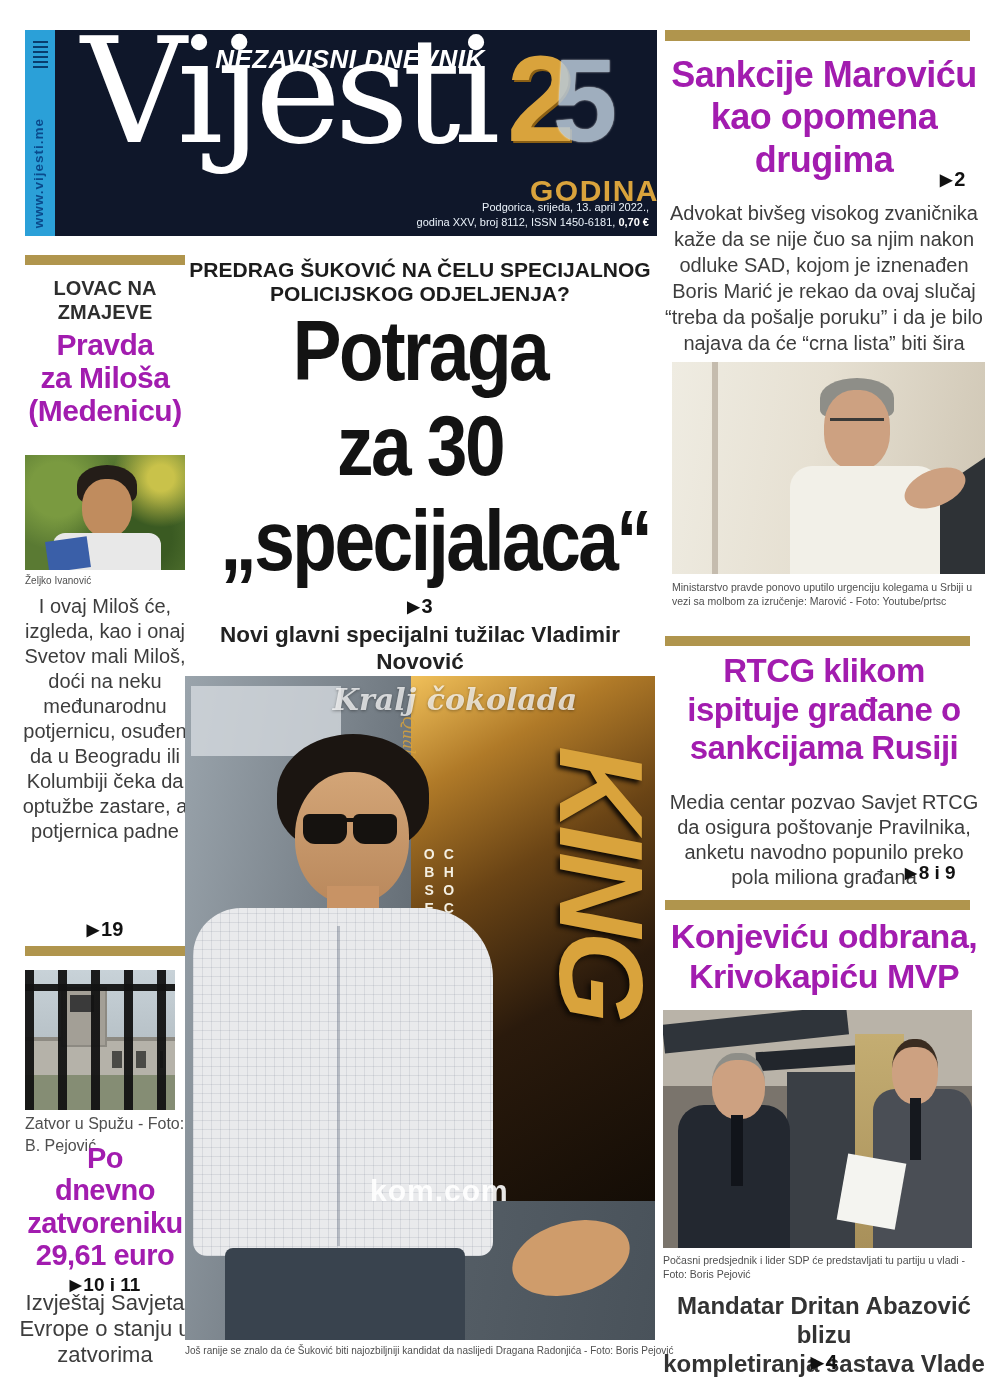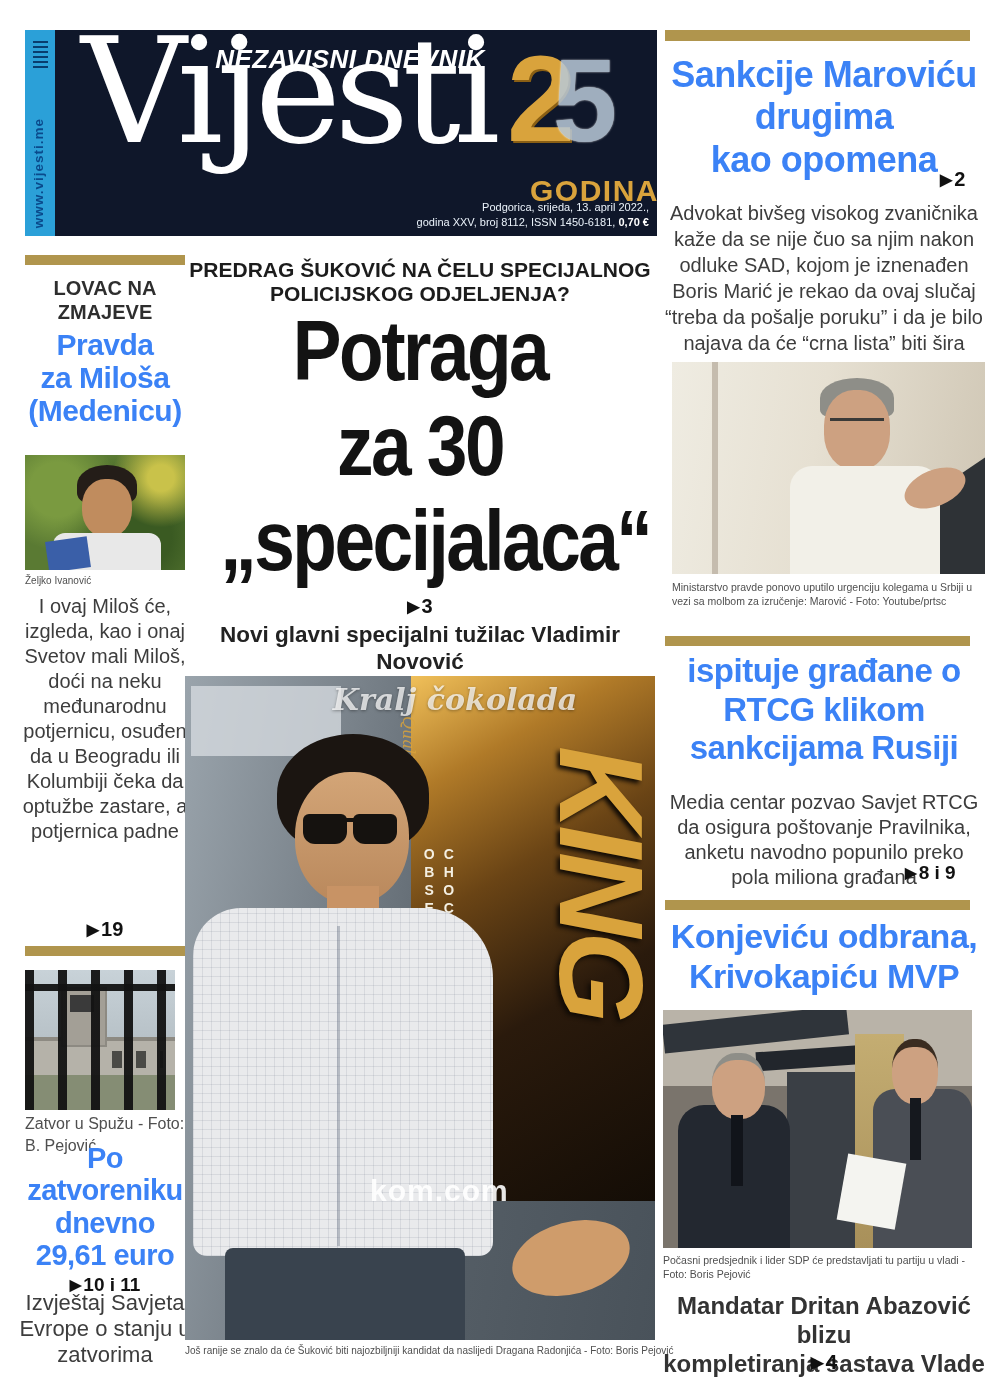--- a/index.html
+++ b/index.html
@@ -28,21 +28,21 @@
     text-shadow:0 0 2px #ffffff; }
   .mh-godina { position:absolute; left:452px; top:144px; width:175px; text-align:center;
     font-size:30px; font-weight:800; color:#d9a33c; letter-spacing:1.5px; }
   .mh-dateline { position:absolute; right:8px; bottom:6px; text-align:right;
     color:#eaf2fa; font-size:11px; line-height:1.35; }
   .mh-dateline b { color:#ffffff; }
 
   
   .gbar { position:absolute; height:10px; background:#b0954d; }
   .kicker { font-weight:700; color:#2e2e2e; text-align:center; }
-  .headline { font-weight:700; color:#3b82f6; text-align:center; }
+  .headline { font-weight:700; color:#a21caf; text-align:center; }
   .bodytext { color:#3d3d3d; text-align:center; }
   .caption { color:#4f4f4f; font-size:10.5px; line-height:1.35; text-align:left; }
   .pref { font-weight:800; color:#111; text-align:center; }
   .pref .arr { font-size:.8em; vertical-align:1px; margin-right:2px; }
   .photo { position:absolute; overflow:hidden; }
   .ph { position:absolute; }
 
   
   .lc-bar1 { left:25px; top:255px; width:160px; }
   .lc-kicker { left:25px; top:276px; width:160px; font-size:20px; line-height:1.2; }
@@ -232,22 +232,22 @@
     <div class="ph pr-tower"></div>
     <div class="ph pr-twin"></div>
     <div class="ph pr-ground"></div>
     <div class="ph pr-hbar"></div>
     <div class="ph pr-bars"></div>
   </div>
   <div class="abs caption lc-cap2">Zatvor u Spužu - Foto: B. Pejović</div>
 
   <div class="abs headline lc-h2">
     <div>Po</div>
+    <div>dnevno</div>
     <div>zatvoreniku</div>
-    <div>dnevno</div>
     <div>29,61 euro</div>
   </div>
   <div class="abs pref lc-p10"><span class="arr">▶</span><span>10 i 11</span></div>
   <div class="abs bodytext lc-sub">Izvještaj Savjeta Evrope o stanju u zatvorima</div>
 
   <div class="abs kicker ms-kicker">
     <div>PREDRAG ŠUKOVIĆ NA ČELU SPECIJALNOG</div>
     <div>POLICIJSKOG ODJELJENJA?</div>
   </div>
 
@@ -283,43 +283,43 @@
     <div class="ph mp-jeans"></div>
     <div class="ph mp-wm">kom.com</div>
     <div class="ph mp-hand"></div>
   </div>
   <div class="abs caption ms-cap">Još ranije se znalo da će Šuković biti najozbiljniji kandidat da naslijedi Dragana Radonjića - Foto: Boris Pejović</div>
 
   <div class="abs gbar rc-bar1"></div>
 
   <div class="abs headline rc-h1">
     <div>Sankcije Maroviću</div>
+    <div>kao opomena</div>
     <div>drugima</div>
-    <div>kao opomena</div>
   </div>
   <div class="abs pref rc-p2"><span class="arr">▶</span><span>2</span></div>
   <div class="abs bodytext rc-b1">Advokat bivšeg visokog zvaničnika kaže da se nije čuo sa njim nakon odluke SAD, kojom je iznenađen Boris Marić je rekao da ovaj slučaj “treba da pošalje poruku” i da je bilo najava da će “crna lista” biti šira</div>
 
   <div class="photo rc-photo1">
     <div class="ph ma-bg"></div>
     <div class="ph ma-frame"></div>
     <div class="ph ma-dark"></div>
     <div class="ph ma-hair"></div>
     <div class="ph ma-face"></div>
     <div class="ph ma-glass"></div>
     <div class="ph ma-shirt"></div>
     <div class="ph ma-hand"></div>
   </div>
   <div class="abs caption rc-cap1">Ministarstvo pravde ponovo uputilo urgenciju kolegama u Srbiji u vezi sa molbom za izručenje: Marović - Foto: Youtube/prtsc</div>
 
   <div class="abs gbar rc-bar2"></div>
 
   <div class="abs headline rc-h2">
+    <div>RTCG klikom</div>
     <div>ispituje građane o</div>
-    <div>RTCG klikom</div>
     <div>sankcijama Rusiji</div>
   </div>
   <div class="abs bodytext rc-b2">Media centar pozvao Savjet RTCG da osigura poštovanje Pravilnika, anketu navodno popunilo preko pola miliona građana</div>
   <div class="abs pref rc-p8"><span class="arr">▶</span><span>8 i 9</span></div>
 
   <div class="abs gbar rc-bar3"></div>
 
   <div class="abs headline rc-h3">
     <div>Konjeviću odbrana,</div>
     <div>Krivokapiću MVP</div>

